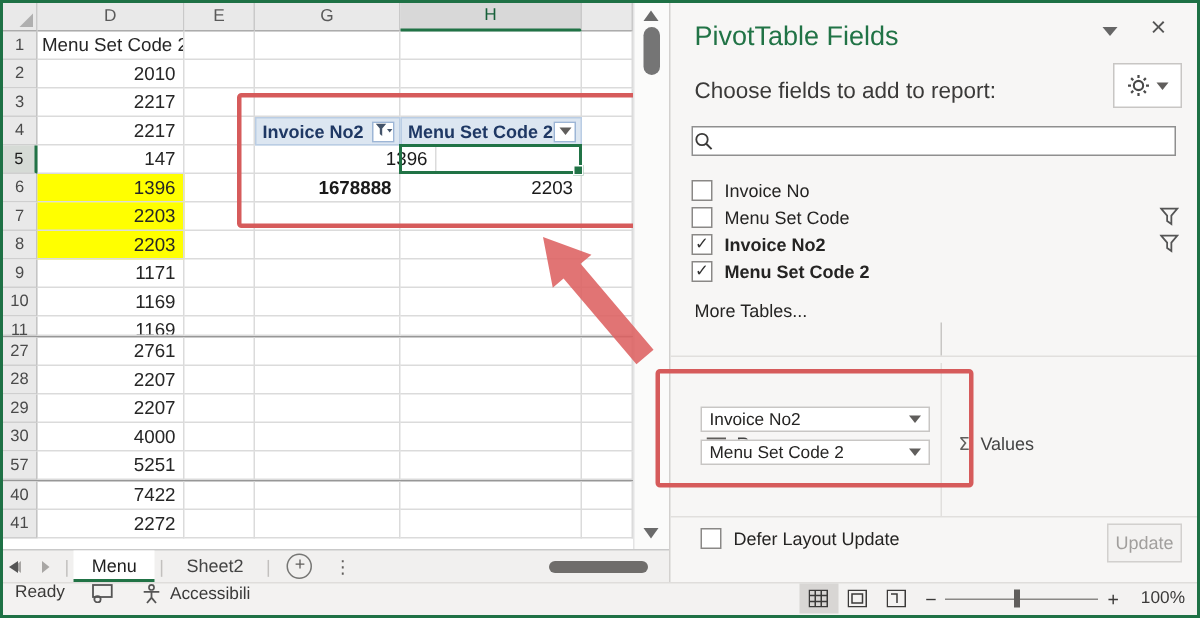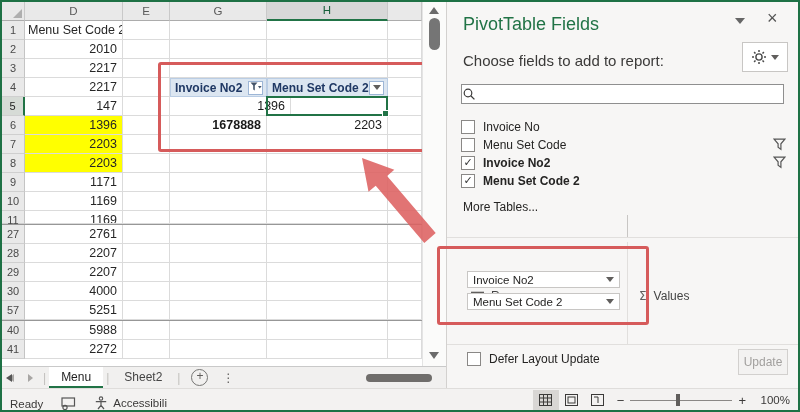--- a/index.html
+++ b/index.html
@@ -101,21 +101,21 @@
   .tab{height:21px;line-height:20px;padding:0 12px;box-sizing:border-box;}
   .tab.active{background:#fff;border-bottom:2px solid #217346;color:#1E1E1E;}
   #newsheet{width:15px;height:15px;border:1px solid #767674;border-radius:50%;color:#605E5C;font-size:12px;line-height:13px;
             text-align:center;margin:0 8px;}
   #tabdots{color:#605E5C;margin:0 6px;font-family:"DejaVu Sans",sans-serif;}
   #hs-left{border-top:4px solid transparent;border-bottom:4px solid transparent;border-right:6px solid #555;margin-left:4px;}
   #hs-thumb{width:66px;height:8px;background:#6F6D6B;border-radius:4px;margin-left:auto;margin-right:14px;}
 
   
   #statusbar{position:absolute;left:0;top:386px;width:796px;height:22px;background:#F3F2F1;border-top:1px solid #DFDDDB;
-             box-sizing:border-box;display:flex;align-items:flex-end;font-size:11.5px;color:#3B3A39;}
+             box-sizing:border-box;display:flex;align-items:flex-start;font-size:11.5px;color:#3B3A39;}
   #sb-ready{margin-left:8px;}
   .sb-ic{margin-left:18px;display:flex;align-items:center;}
   #sb-acc-label{margin-left:5px;}
   #sb-right{margin-left:auto;display:flex;align-items:center;}
   .viewbtn{width:26px;height:20px;display:flex;align-items:center;justify-content:center;}
   .viewbtn.active{background:#D8D6D4;}
   #zoom-minus,#zoom-plus{font-size:13px;color:#3B3A39;padding:0 6px;}
   #zoom-track{position:relative;width:102px;height:20px;}
   #zoom-track .line{position:absolute;left:0;right:0;top:10px;border-top:1px solid #8A8886;}
   #zoom-track .thumb{position:absolute;left:46px;top:4px;width:4px;height:12px;background:#605E5C;}
@@ -259,21 +259,21 @@
         <div class="row">
           <div class="rn">57</div>
           <div class="c" style="width: 98px;">5251</div>
           <div class="c" style="width: 47px;"></div>
           <div class="c" style="width: 97px;"></div>
           <div class="c" style="width: 121px;"></div>
           <div class="c" style="width: 34px;"></div>
         </div>
         <div class="row hb">
           <div class="rn">40</div>
-          <div class="c" style="width: 98px;">5988</div>
+          <div class="c" style="width: 98px;">7422</div>
           <div class="c" style="width: 47px;"></div>
           <div class="c" style="width: 97px;"></div>
           <div class="c" style="width: 121px;"></div>
           <div class="c" style="width: 34px;"></div>
         </div>
         <div class="row">
           <div class="rn">41</div>
           <div class="c" style="width: 98px;">2272</div>
           <div class="c" style="width: 47px;"></div>
           <div class="c" style="width: 97px;"></div>

